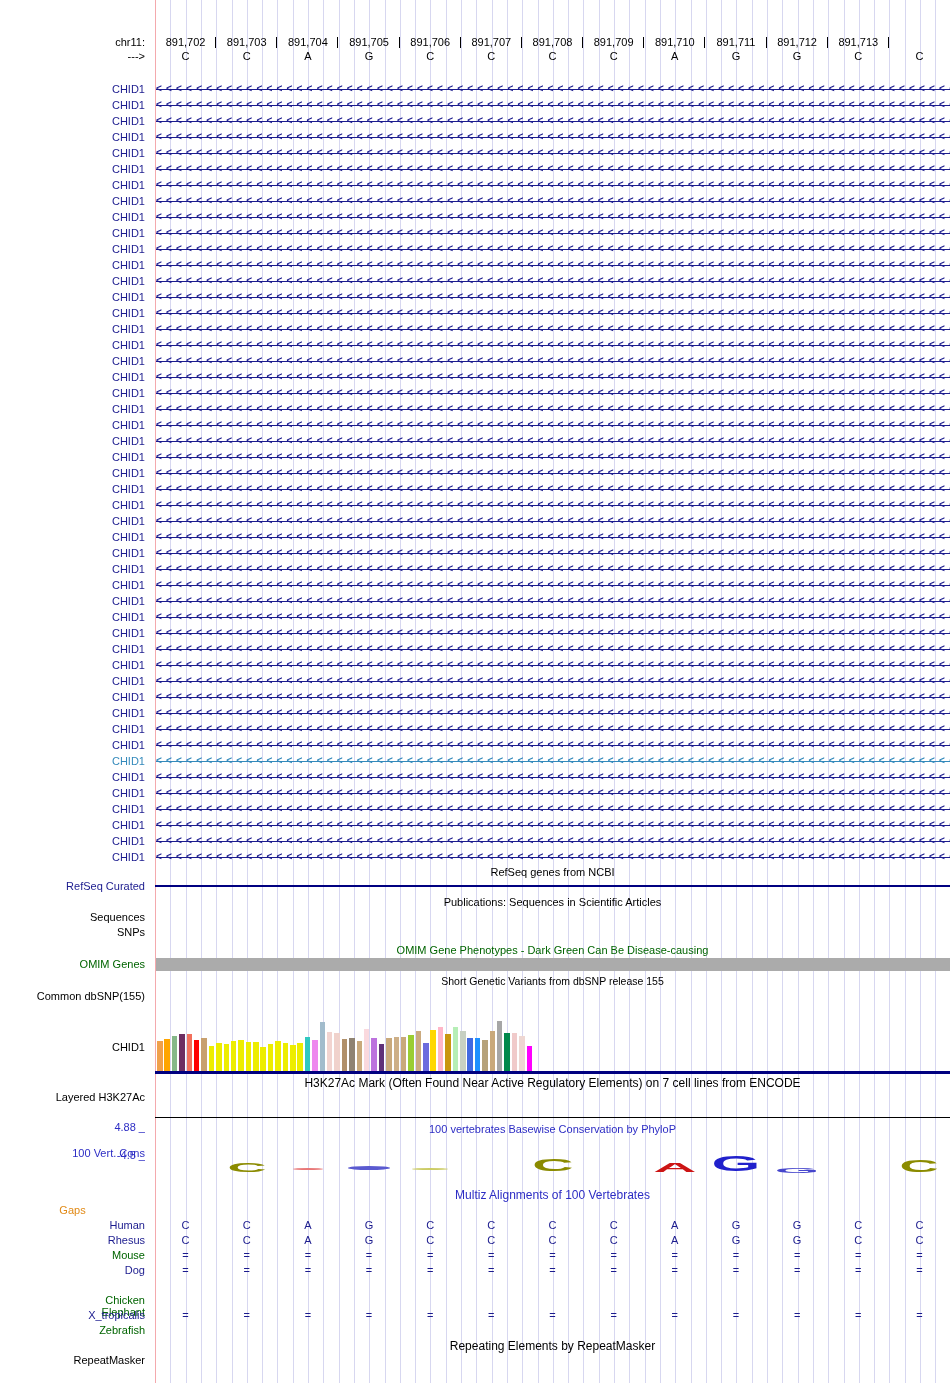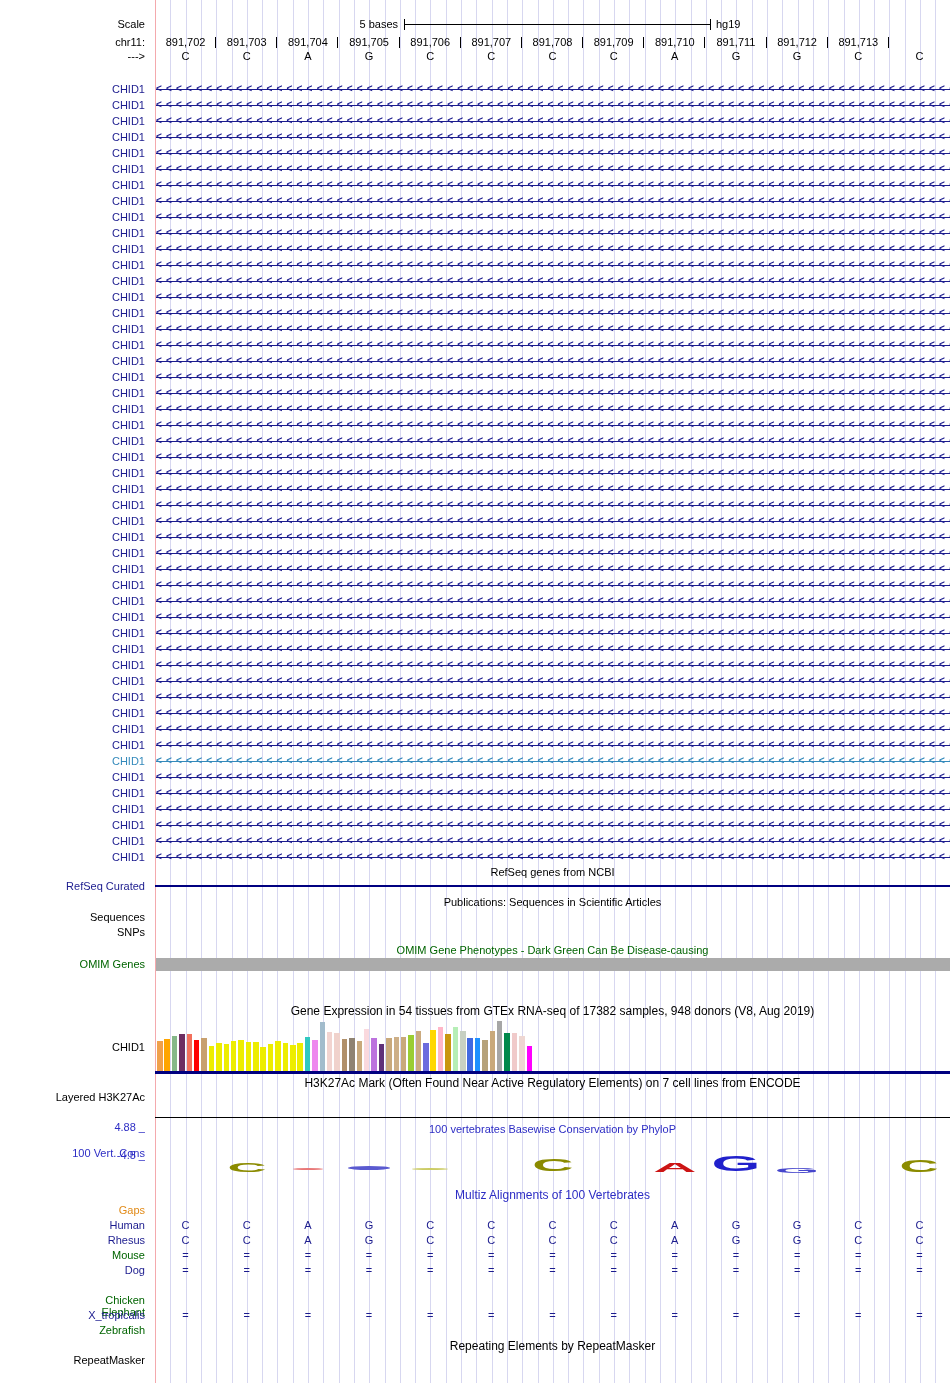--- a/index.html
+++ b/index.html
@@ -43,26 +43,20 @@
   .mz{position:absolute;left:155px;top:0;width:795px;height:15px;}
   .mzc{position:absolute;top:0;height:15px;text-align:center;font-size:11px;line-height:15px;color:#1B1B8E;}
 </style>
 </head>
 <body>
 
 <div class="canvas">
   <div class="trackbg"></div>
 
 
-  <div class="row" style="top:18px;">
-    <div class="gutter">Scale</div>
-    <span style="position:absolute;left:340px;width:58px;text-align:right;">5 bases</span>
-    <div class="scalebar" style="left:404px;width:305px;top:1px;"></div>
-    <span style="position:absolute;left:716px;">hg19</span>
-  </div>
 
   <div class="row" style="top:36px;">
     <div class="gutter">chr11:</div>
     <div id="positions-row" style="position:absolute;left:155px;top:0;width:795px;height:13px;">
         <div class="cell poscell" style="left: 0px; width: 61.1538px;">891,702</div>
         <div class="cell poscell" style="left: 61.1538px; width: 61.1538px;">891,703</div>
         <div class="cell poscell" style="left: 122.308px; width: 61.1538px;">891,704</div>
         <div class="cell poscell" style="left: 183.462px; width: 61.1538px;">891,705</div>
         <div class="cell poscell" style="left: 244.615px; width: 61.1538px;">891,706</div>
         <div class="cell poscell" style="left: 305.769px; width: 61.1538px;">891,707</div>
@@ -313,24 +307,27 @@
   </div>
 
   <div class="row" style="top:926px;">
     <div class="gutter">SNPs</div>
   </div>
   <div class="row" style="top:958px;height:13px;">
     <div class="gutter greenlbl" style="line-height:13px;">OMIM Genes</div>
   </div>
   <div class="graybar" style="top:958px;"></div>
 
-
-  <div class="row" style="top:1005px;font-size:12px;">
-    <div class="track title-black">Gene Expression in 54 tissues from GTEx RNA-seq of 17382 samples, 948 donors (V8, Aug 2019)</div>
-  </div>
+  <div class="row" style="top:975px;">
+    <div class="track title-black" style="font-size:10.5px;">Short Genetic Variants from dbSNP release 155</div>
+  </div>
+  <div class="row" style="top:990px;">
+    <div class="gutter">Common dbSNP(155)</div>
+  </div>
+
   <div class="row" style="top:1041px;">
     <div class="gutter">CHID1</div>
   </div>
   <div class="gtexbars" id="gtex-bars">
       <div class="bar" style="height: 30px; background: rgb(240, 160, 75);"></div>
       <div class="bar" style="height: 32px; background: rgb(255, 165, 0);"></div>
       <div class="bar" style="height: 35px; background: rgb(134, 184, 136);"></div>
       <div class="bar" style="height: 37px; background: rgb(110, 45, 98);"></div>
       <div class="bar" style="height: 37px; background: rgb(242, 112, 92);"></div>
       <div class="bar" style="height: 31px; background: rgb(255, 0, 0);"></div>
@@ -424,21 +421,21 @@
     </div>
   <div class="row" style="top:1124px;margin-top:25px;">
     <div class="gutter bluelbl">-4.5 _</div>
   </div>
 
   <div class="row" style="top:1189px;font-size:12px;">
     <div class="track title-blue">Multiz Alignments of 100 Vertebrates</div>
   </div>
   <div id="multiz-rows">
       <div class="row" style="top: 1203px; height: 15px; line-height: 15px;">
-        <div class="gutter" style="line-height: 15px; color: rgb(225, 138, 23);">Gaps</div>
+        <div class="gutter" style="line-height: 15px; color: rgb(225, 138, 23); text-align: center;">Gaps</div>
       </div>
       <div class="row" style="top: 1218px; height: 15px; line-height: 15px;">
         <div class="gutter" style="line-height: 15px; color: rgb(27, 27, 142);">Human</div>
         <div class="mz">
           <div class="mzc" style="left: 0px; width: 61.1538px;">C</div>
           <div class="mzc" style="left: 61.1538px; width: 61.1538px;">C</div>
           <div class="mzc" style="left: 122.308px; width: 61.1538px;">A</div>
           <div class="mzc" style="left: 183.462px; width: 61.1538px;">G</div>
           <div class="mzc" style="left: 244.615px; width: 61.1538px;">C</div>
           <div class="mzc" style="left: 305.769px; width: 61.1538px;">C</div>

